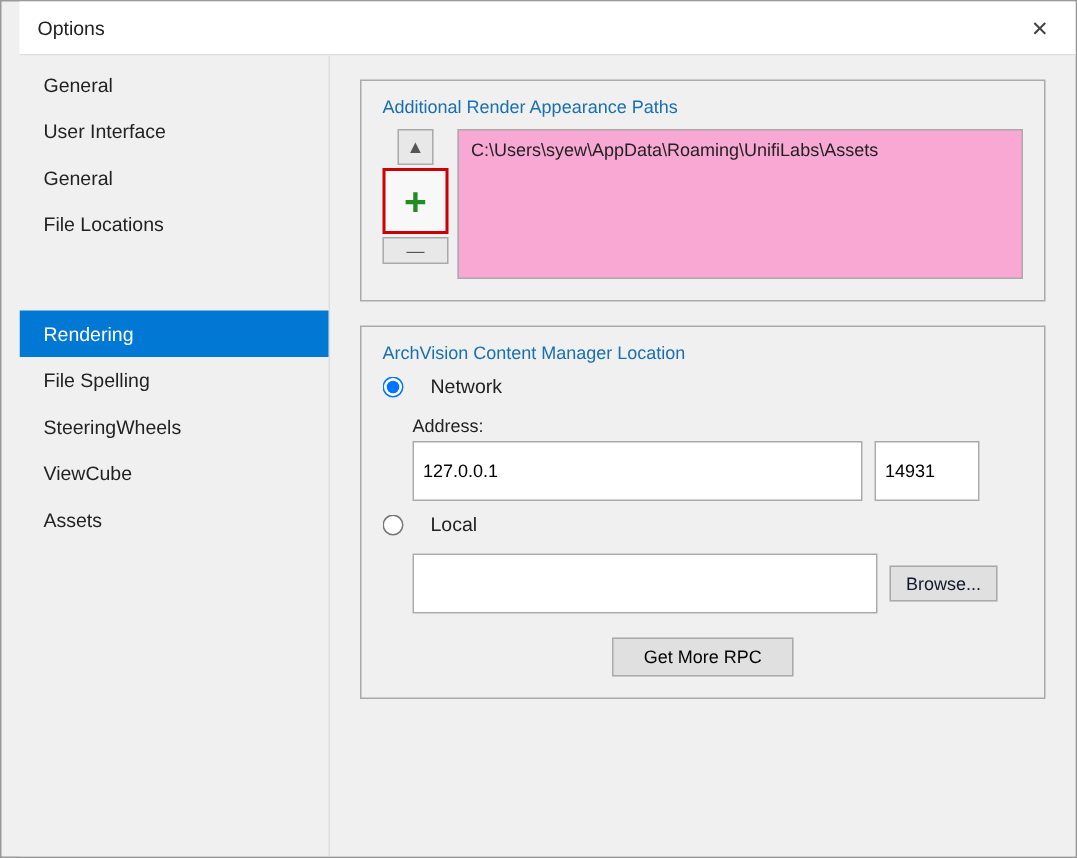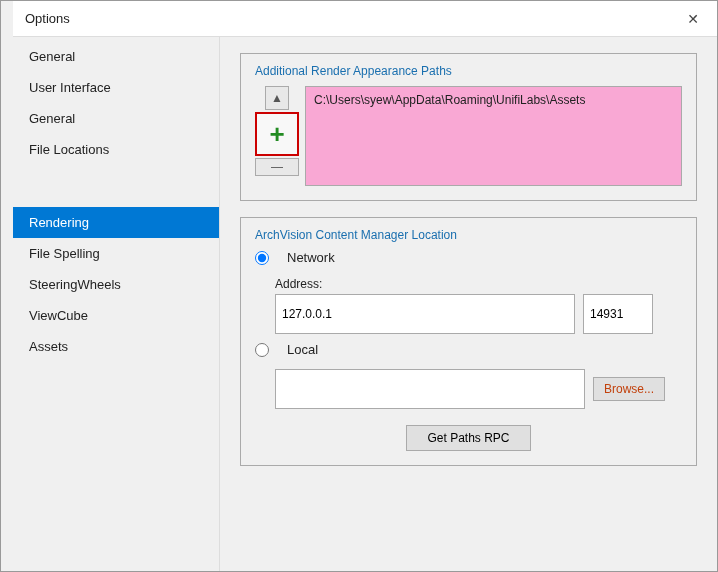--- a/index.html
+++ b/index.html
@@ -197,21 +197,21 @@
     .browse-btn {
       padding: 3px 10px;
       font-size: 12px;
       background: #e0e0e0;
       border: 1px solid #aaa;
       cursor: pointer;
       height: 24px;
       color: #555;
     }
     .browse-btn.disabled {
-      color: #c2410c;
+      color: #0f172a;
       cursor: default;
     }
     .footer-row {
       display: flex;
       justify-content: center;
       margin-top: 16px;
     }
     .get-more-btn {
       padding: 5px 20px;
       font-size: 12px;
@@ -282,19 +282,19 @@
             <label for="local" class="radio-label">Local</label>
           </div>
           <div class="field-group">
             <div class="field-row">
               <input type="text" class="text-input exe-input" value="" style="">
               <button class="browse-btn disabled">Browse...</button>
             </div>
           </div>
         </div>
         <div class="footer-row">
-          <button class="get-more-btn">Get Paths RPC</button>
+          <button class="get-more-btn">Get More RPC</button>
         </div>
       </div>
 
     </div>
   </div>
 </div>
 
 </body></html>

